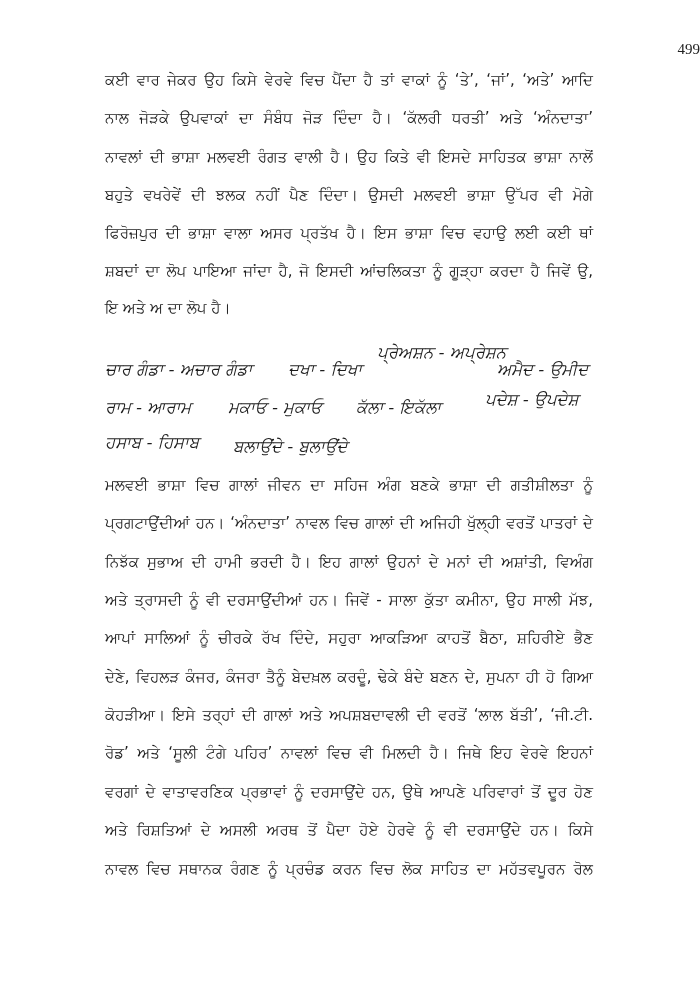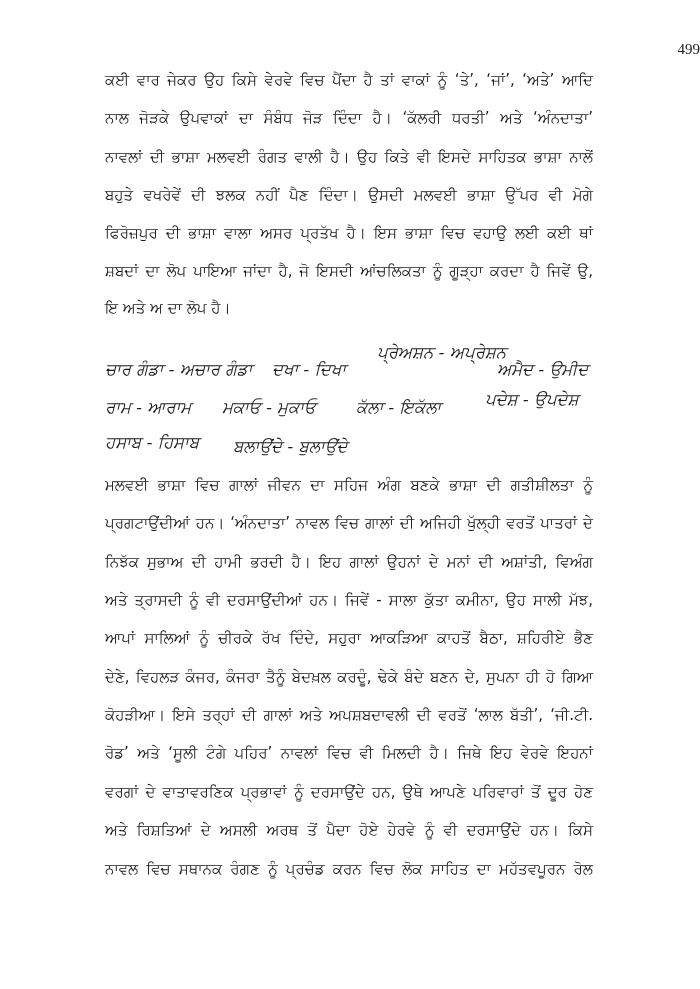--- a/index.html
+++ b/index.html
@@ -64,26 +64,26 @@
     <div class="line" style="top:107px">ਨਾਲ ਜੋੜਕੇ ਉਪਵਾਕਾਂ ਦਾ ਸੰਬੰਧ ਜੋੜ ਦਿੰਦਾ ਹੈ। ‘ਕੱਲਰੀ ਧਰਤੀ’ ਅਤੇ ‘ਅੰਨਦਾਤਾ’</div>
     <div class="line" style="top:146px">ਨਾਵਲਾਂ ਦੀ ਭਾਸ਼ਾ ਮਲਵਈ ਰੰਗਤ ਵਾਲੀ ਹੈ। ਉਹ ਕਿਤੇ ਵੀ ਇਸਦੇ ਸਾਹਿਤਕ ਭਾਸ਼ਾ ਨਾਲੋਂ</div>
     <div class="line" style="top:184px">ਬਹੁਤੇ ਵਖਰੇਵੇਂ ਦੀ ਝਲਕ ਨਹੀਂ ਪੈਣ ਦਿੰਦਾ। ਉਸਦੀ ਮਲਵਈ ਭਾਸ਼ਾ ਉੱਪਰ ਵੀ ਮੋਗੇ</div>
     <div class="line" style="top:222px">ਫਿਰੋਜ਼ਪੁਰ ਦੀ ਭਾਸ਼ਾ ਵਾਲਾ ਅਸਰ ਪ੍ਰਤੱਖ ਹੈ। ਇਸ ਭਾਸ਼ਾ ਵਿਚ ਵਹਾਉ ਲਈ ਕਈ ਥਾਂ</div>
     <div class="line" style="top:260px">ਸ਼ਬਦਾਂ ਦਾ ਲੋਪ ਪਾਇਆ ਜਾਂਦਾ ਹੈ, ਜੋ ਇਸਦੀ ਆਂਚਲਿਕਤਾ ਨੂੰ ਗੂੜ੍ਹਾ ਕਰਦਾ ਹੈ ਜਿਵੇਂ ਉ,</div>
     <div class="line last" style="top:297px">ਇ ਅਤੇ ਅ ਦਾ ਲੋਪ ਹੈ।</div>
   </div>
 
   <div>
     <span class="pair" style="left:105px; top:359px">ਚਾਰ ਗੰਡਾ - ਅਚਾਰ ਗੰਡਾ</span>
-    <span class="pair" style="left:272px; top:359px">ਦਖਾ - ਦਿਖਾ</span>
+    <span class="pair" style="left:288px; top:359px">ਦਖਾ - ਦਿਖਾ</span>
     <span class="pair" style="left:377px; top:342px">ਪ੍ਰੇਅਸ਼ਨ - ਅਪ੍ਰੇਸ਼ਨ</span>
     <span class="pair" style="left:497px; top:359px">ਅਮੈਦ - ਉਮੀਦ</span>
 
     <span class="pair" style="left:105px; top:397px">ਰਾਮ - ਆਰਾਮ</span>
-    <span class="pair" style="left:222px; top:397px">ਮਕਾਓ - ਮੁਕਾਓ</span>
+    <span class="pair" style="left:228px; top:397px">ਮਕਾਓ - ਮੁਕਾਓ</span>
     <span class="pair" style="left:356px; top:397px">ਕੱਲਾ - ਇਕੱਲਾ</span>
     <span class="pair" style="left:485px; top:389px">ਪਦੇਸ਼ - ਉਪਦੇਸ਼</span>
 
     <span class="pair" style="left:105px; top:432px">ਹਸਾਬ - ਹਿਸਾਬ</span>
     <span class="pair" style="left:233px; top:436px">ਬਲਾਉਂਦੇ - ਬੁਲਾਉਂਦੇ</span>
   </div>
 
   <div>
     <div class="line" style="top:474px">ਮਲਵਈ ਭਾਸ਼ਾ ਵਿਚ ਗਾਲਾਂ ਜੀਵਨ ਦਾ ਸਹਿਜ ਅੰਗ ਬਣਕੇ ਭਾਸ਼ਾ ਦੀ ਗਤੀਸ਼ੀਲਤਾ ਨੂੰ</div>
     <div class="line" style="top:512px">ਪ੍ਰਗਟਾਉਂਦੀਆਂ ਹਨ। ‘ਅੰਨਦਾਤਾ’ ਨਾਵਲ ਵਿਚ ਗਾਲਾਂ ਦੀ ਅਜਿਹੀ ਖੁੱਲ੍ਹੀ ਵਰਤੋਂ ਪਾਤਰਾਂ ਦੇ</div>

